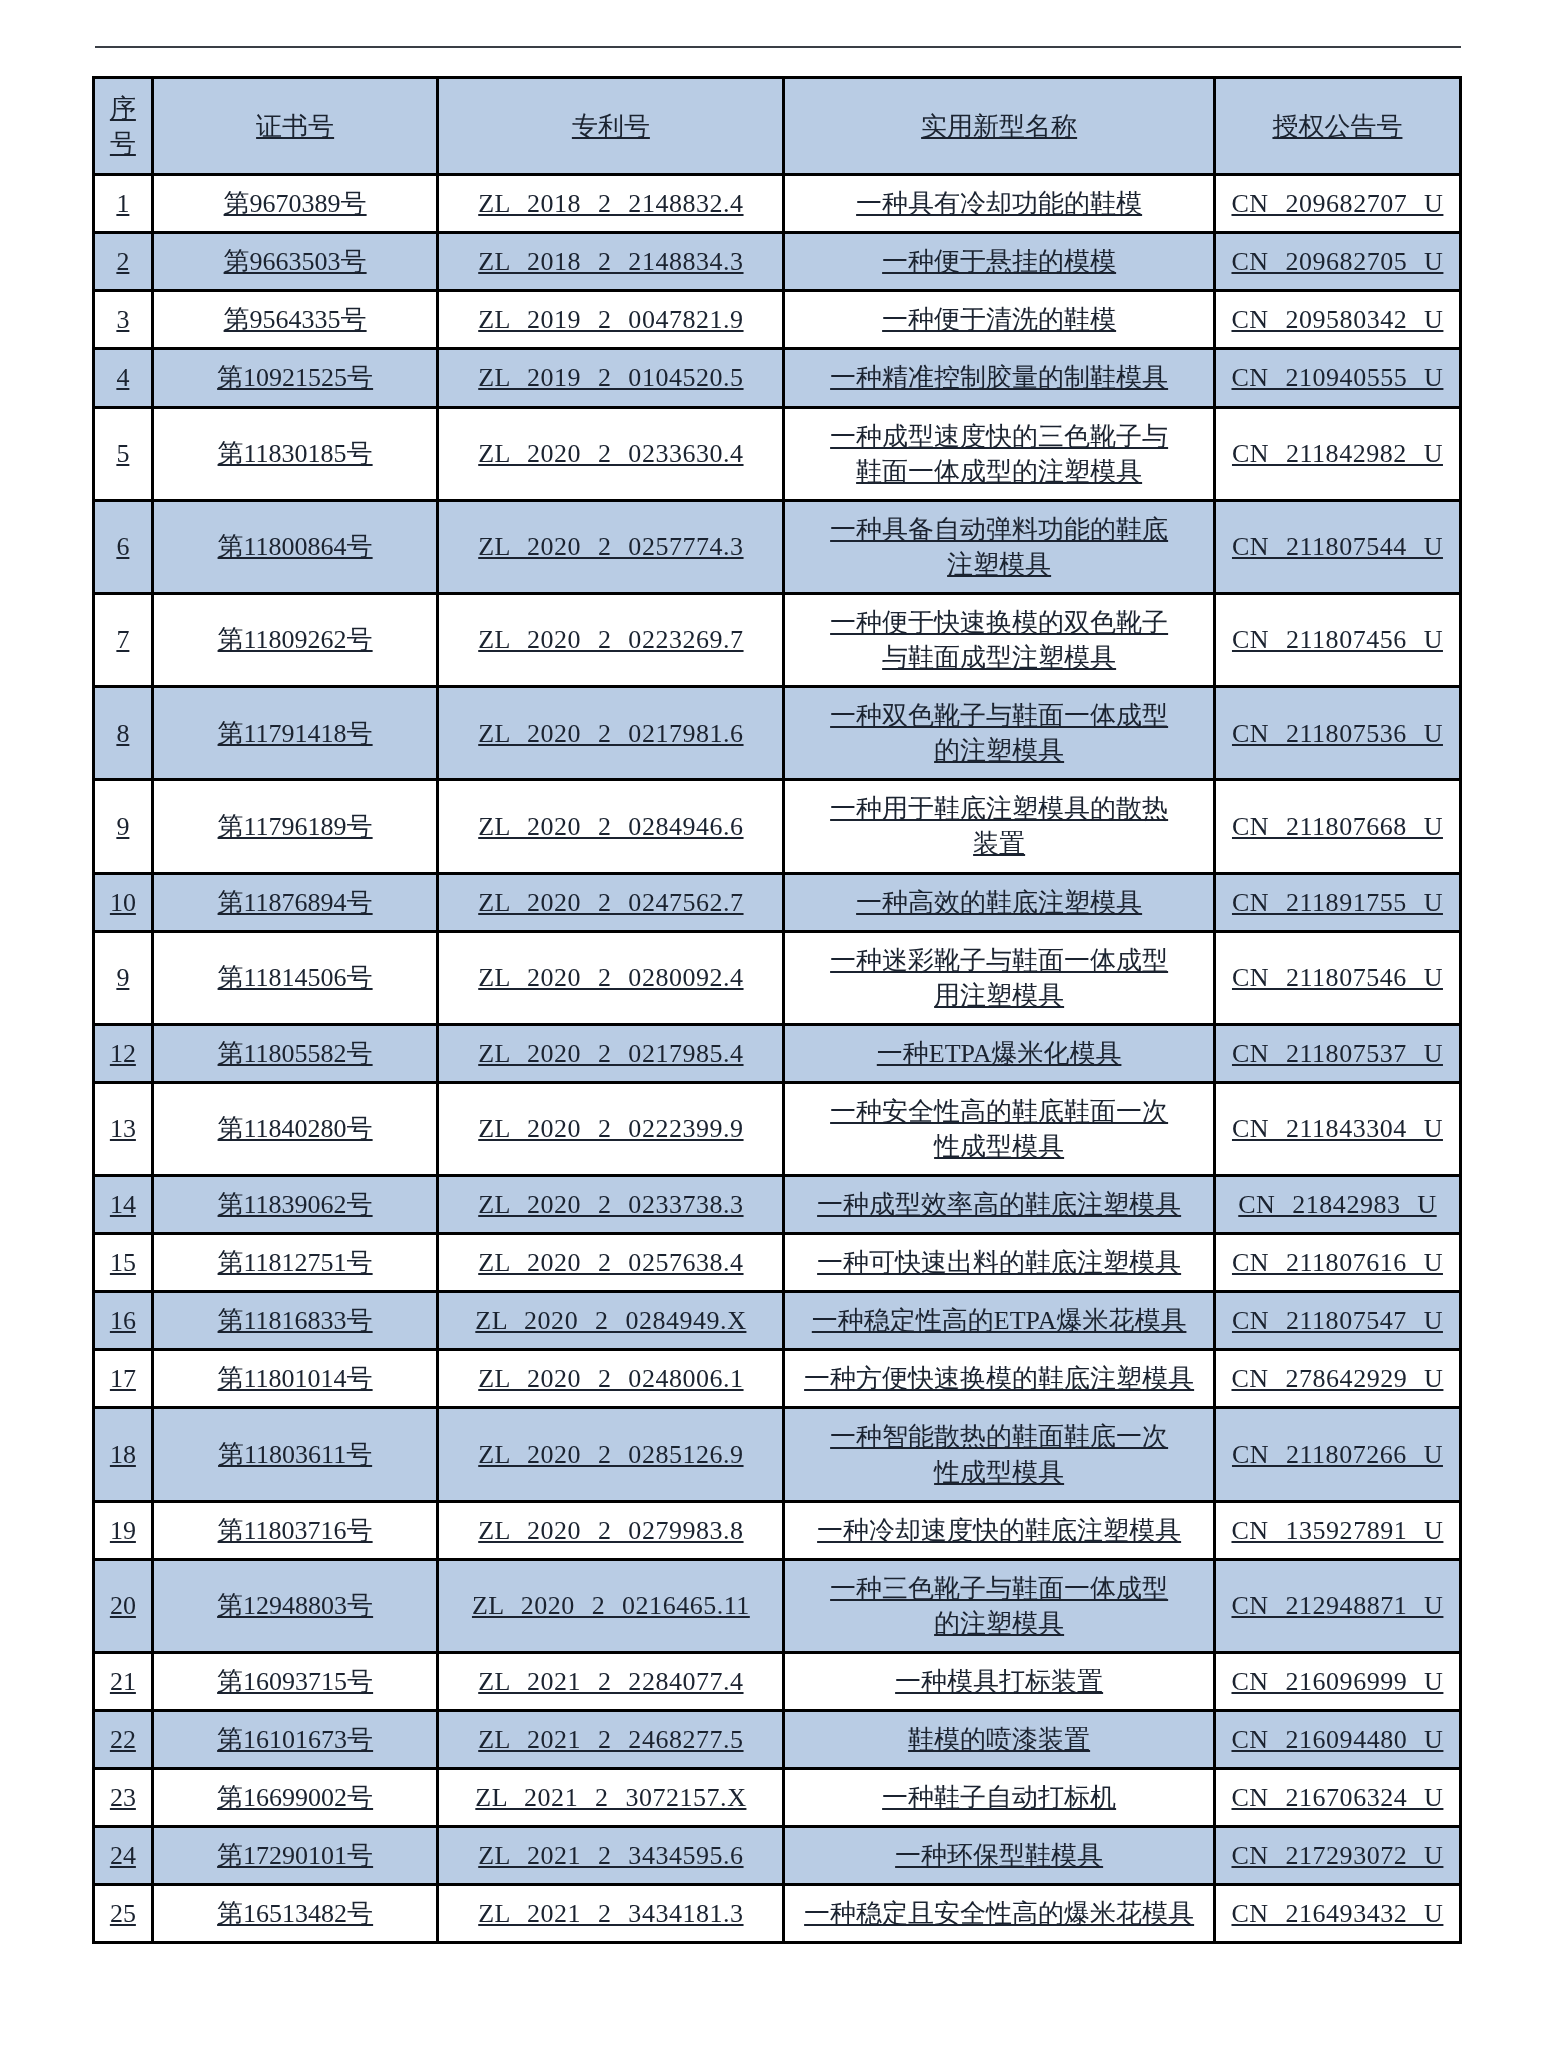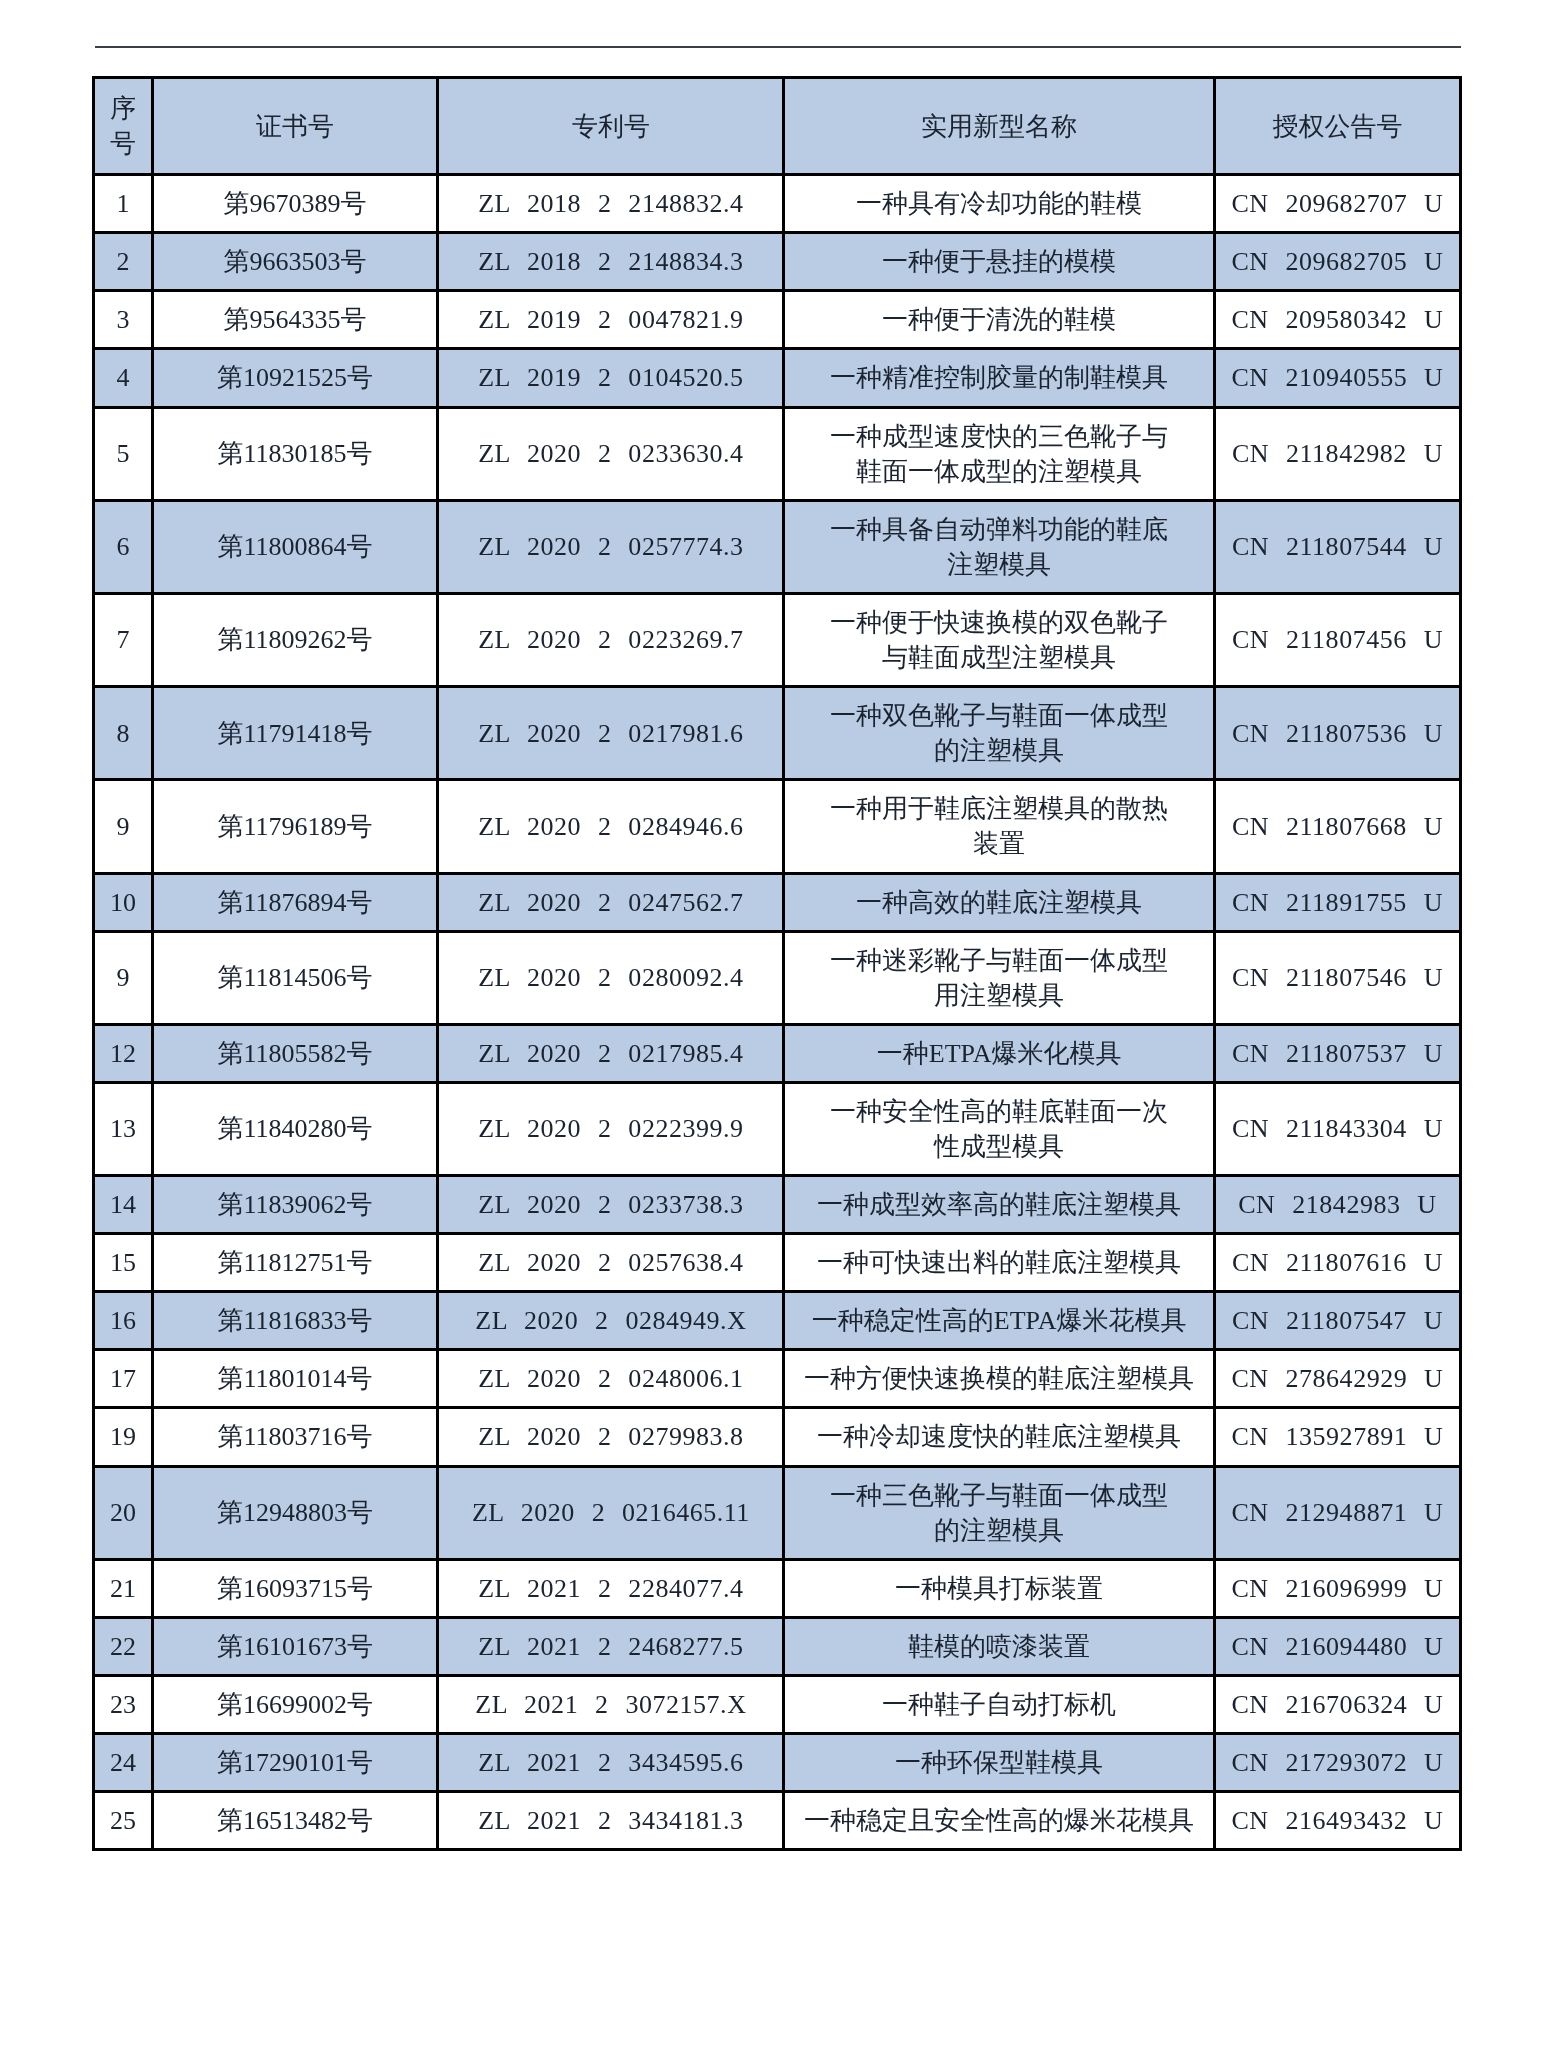--- a/index.html
+++ b/index.html
@@ -24,20 +24,21 @@
   }
   table.patent-table {
     position: absolute;
     left: 92px;
     top: 76px;
     width: 1370px;
     border-collapse: collapse;
     table-layout: fixed;
     font-size: 26px;
     line-height: 1.35;
+    text-decoration: underline;
   }
   .patent-table th,
   .patent-table td {
     border: 3px solid #000000;
     text-align: center;
     vertical-align: middle;
     padding: 10px 4px;
     overflow: hidden;
   }
   .patent-table thead th {
@@ -208,20 +209,28 @@
         <td class="col-name">一种稳定性高的ETPA爆米花模具</td>
         <td class="col-cn">CN 211807547 U</td>
       </tr>
       <tr>
         <td class="col-no">17</td>
         <td class="col-cert">第11801014号</td>
         <td class="col-patent">ZL 2020 2 0248006.1</td>
         <td class="col-name">一种方便快速换模的鞋底注塑模具</td>
         <td class="col-cn">CN 278642929 U</td>
       </tr>
+      <tr class="alt">
+        <td class="col-no">18</td>
+        <td class="col-cert">第11803611号</td>
+        <td class="col-patent">ZL 2020 2 0285126.9</td>
+        <td class="col-name">一种智能散热的鞋面鞋底一次
+性成型模具</td>
+        <td class="col-cn">CN 211807266 U</td>
+      </tr>
       <tr>
         <td class="col-no">19</td>
         <td class="col-cert">第11803716号</td>
         <td class="col-patent">ZL 2020 2 0279983.8</td>
         <td class="col-name">一种冷却速度快的鞋底注塑模具</td>
         <td class="col-cn">CN 135927891 U</td>
       </tr>
       <tr class="alt">
         <td class="col-no">20</td>
         <td class="col-cert">第12948803号</td>

